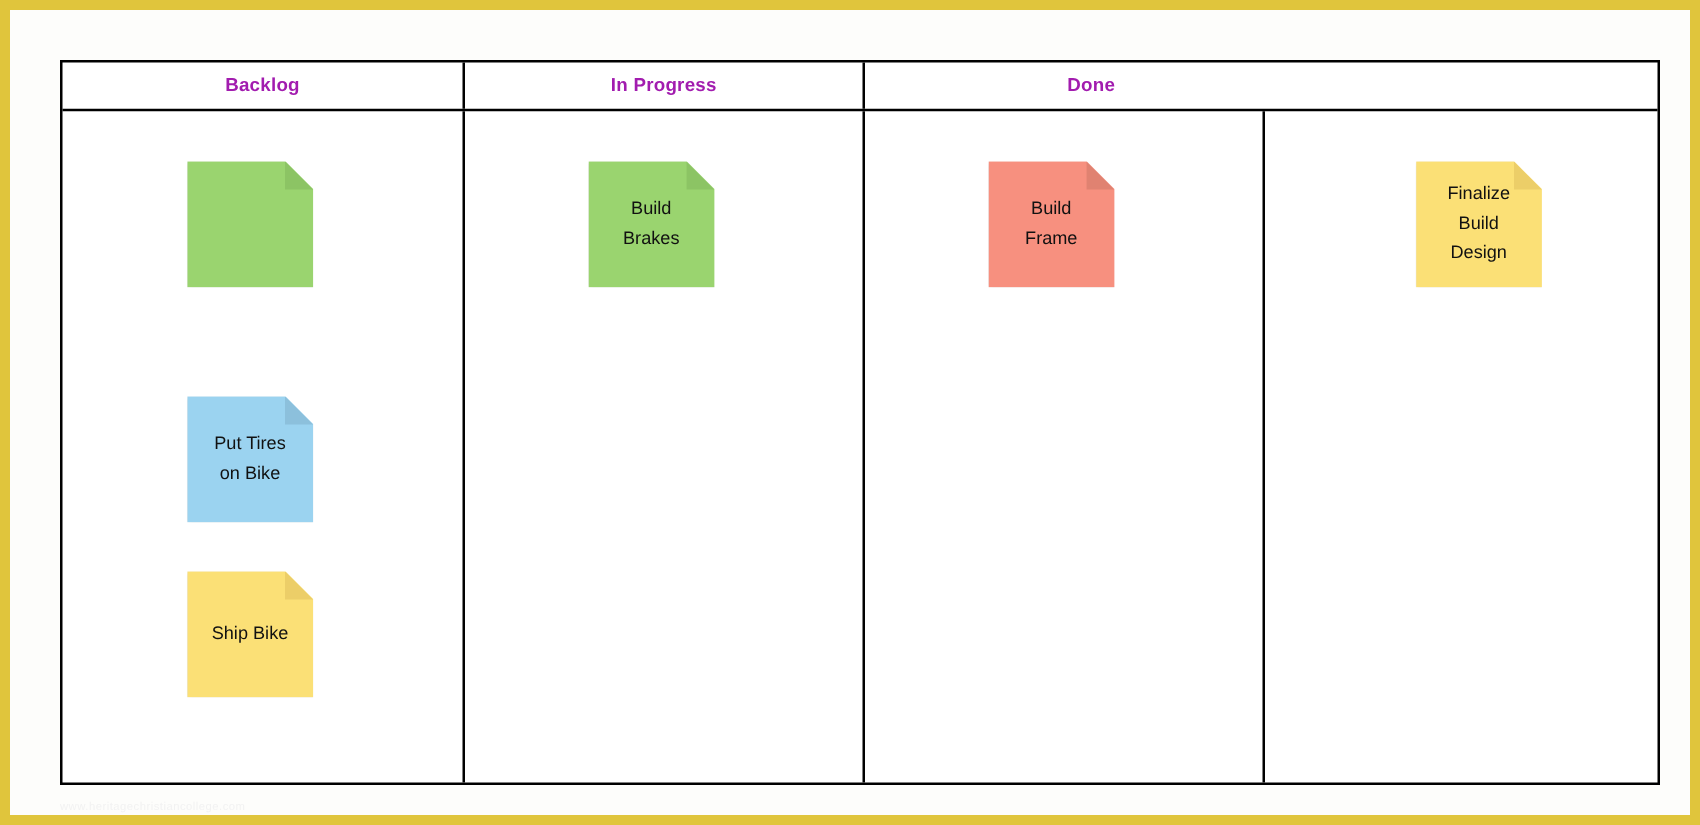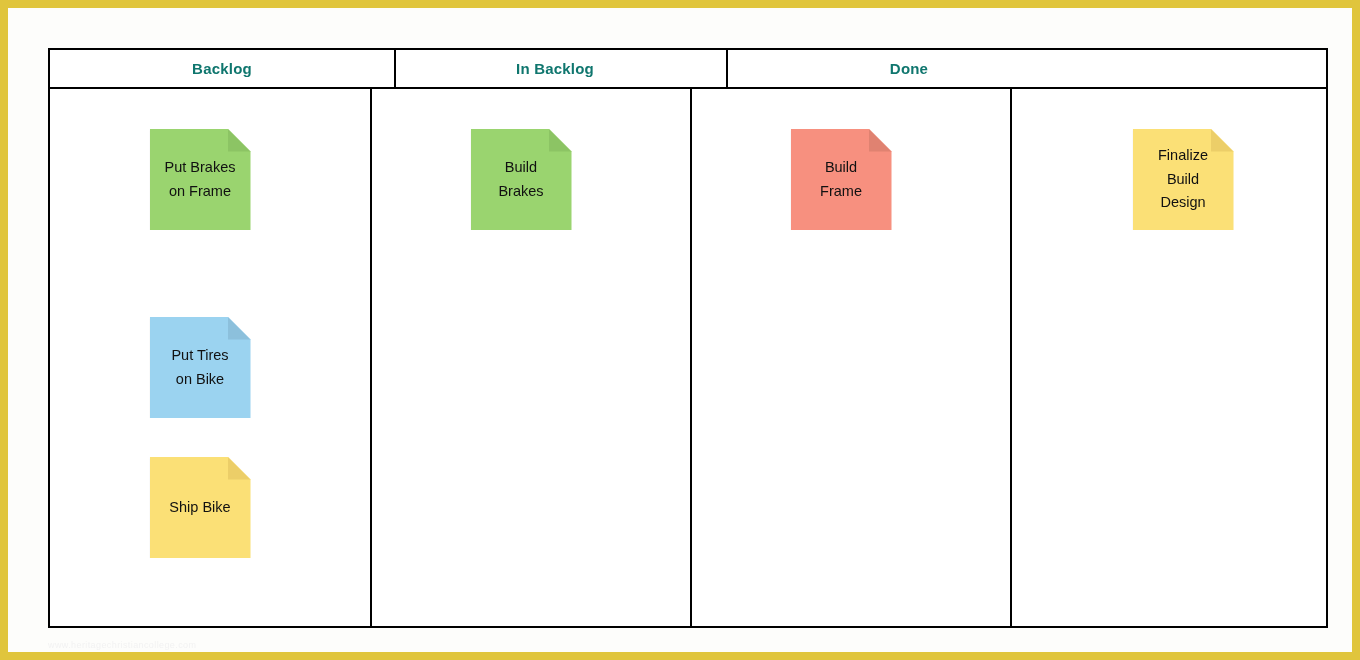--- a/index.html
+++ b/index.html
@@ -52,23 +52,22 @@
     box-sizing: border-box;
   }
 
   .col-head {
     box-sizing: border-box;
     display: flex;
     align-items: center;
     justify-content: center;
     font-size: 15px;
     font-weight: bold;
-    color: #0f766e;
+    color: #a21caf;
     letter-spacing: 0.2px;
-    margin-left: 12px;
   }
   .col-head + .col-head { border-left: 2px solid #000000; }
 
   .col-body {
     box-sizing: border-box;
     position: relative;
     padding-top: 40px;
     display: flex;
     flex-direction: column;
     align-items: center;
@@ -145,31 +144,29 @@
 </style>
 </head>
 <body>
 
 <div id="page-frame">
 
   <div id="board">
 
     <div id="header-row">
       <div class="col-head c0">Backlog</div>
-      <div class="col-head c2">In Backlog</div>
+      <div class="col-head c2">In Progress</div>
       <div class="col-head c3">Done</div>
     </div>
 
     <div id="body-row">
 
       <div class="col-body c0">
         <div class="note green offset-left">
           <span class="fold"></span>
-          <span class="note-text">Put Brakes
-on Frame</span>
         </div>
         <div class="note blue offset-left">
           <span class="fold"></span>
           <span class="note-text">Put Tires
 on Bike</span>
         </div>
         <div class="note yellow offset-left">
           <span class="fold"></span>
           <span class="note-text">Ship Bike</span>
         </div>

